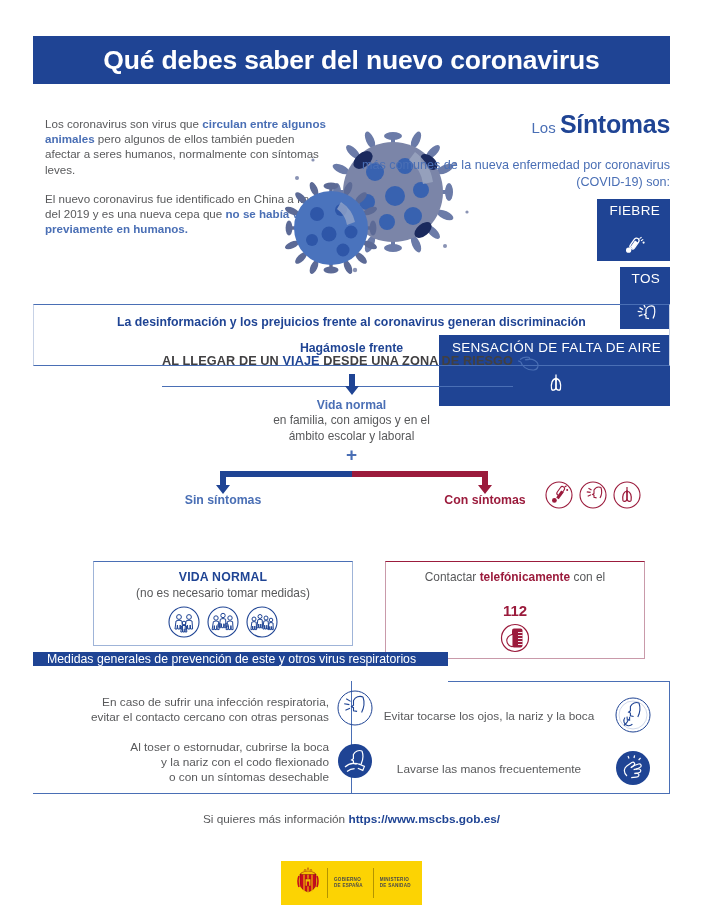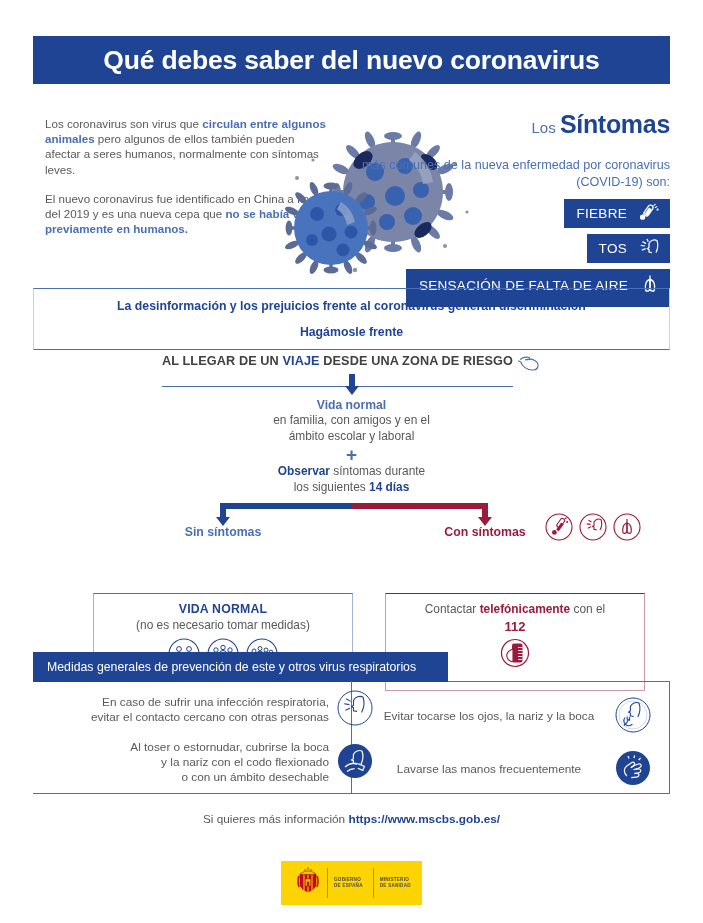--- a/index.html
+++ b/index.html
@@ -34,29 +34,29 @@
   .virus-art { position: absolute; left: 285px; top: 120px; width: 190px; height: 160px; }
 
   
   .symptoms { position: absolute; right: 33px; top: 112px; width: 350px; text-align: right; }
   .sym-head { font-size: 15px; color: #4a6fb5; line-height: 24px; }
   .sym-head b { font-size: 25px; font-weight: bold; color: #1f4494; letter-spacing: -0.3px; }
   .sym-sub { font-size: 12.6px; color: #4a6fb5; line-height: 16.5px; margin-top: 17px; }
   .badges { margin-top: 9px; display: flex; flex-direction: column; align-items: flex-end; gap: 6px; }
   .badge {
     background: #1f4494; color: #fff;
-    display: inline-flex; align-items: center; gap: 11px;
+    display: inline-flex; align-items: center; gap: 18px;
     padding: 4px 10px 4px 12px;
-    font-size: 13.5px; letter-spacing: 0.3px;
+    font-size: 13.5px; letter-spacing: 0.3px; flex-direction: column;
   }
   .badge.b3 { font-size: 13.5px; padding: 5px 9px 11px 13px; }
 
   
   .disinfo {
-    position: absolute; left: 33px; top: 288px; width: 637px; height: 62px;
+    position: absolute; left: 33px; top: 304px; width: 637px; height: 62px;
     border-top: 1.6px solid #4a6fb5; border-bottom: 1.6px solid #4a6fb5;
     border-left: 1px solid #c7d2e6; border-right: 1px solid #c7d2e6;
     display: flex; flex-direction: column; align-items: center; justify-content: center; gap: 12px;
   }
   .disinfo div { color: #1f4494; font-weight: bold; font-size: 12.3px; }
 
   
   .flow { position: absolute; left: 0; top: 352px; width: 703px; }
   .flow-title {
     text-align: center; font-size: 12.7px; font-weight: bold; color: #414042;
@@ -97,27 +97,27 @@
   .box-blue .t2 { color: #58595b; font-size: 11.9px; margin-top: 2px; }
   .box-blue .icons { display: flex; gap: 7px; margin-top: 6px; }
 
   .box-red {
     position: absolute; left: 385px; top: 96px; width: 260px; height: 98px;
     border: 1px solid #c99aaa; border-top: 1.8px solid #9b1b3c;
     display: flex; flex-direction: column; align-items: center; padding-top: 8px;
   }
   .box-red .t1 { color: #58595b; font-size: 11.9px; }
   .box-red .t1 b { color: #9b1b3c; }
-  .box-red .t2 { color: #9b1b3c; font-weight: bold; font-size: 13px; margin-top: 3px; }
+  .box-red .t2 { color: #9b1b3c; font-weight: bold; font-size: 15px; margin-top: 18px; }
   .box-red .icons { margin-top: 3px; }
 
   
   .prev { position: absolute; left: 33px; top: 652px; width: 637px; height: 142px; }
   .prev-head {
-    position: absolute; left: 0; top: 0; width: 415px; height: 30px;
+    position: absolute; left: 0; top: 0; width: 415px; height: 14px;
     background: #1f4494; color: #fff; font-size: 12.3px;
     display: flex; align-items: center; padding-left: 14px;
   }
   .prev-frame {
     position: absolute; left: 0; top: 29px; width: 637px; height: 113px;
     border-right: 1.3px solid #4a6fb5; border-bottom: 1.3px solid #4a6fb5;
     border-top: 1.3px solid #4a6fb5;
     clip-path: polygon(415px 0, 637px 0, 637px 113px, 0 113px, 0 112px, 415px 112px);
   }
   .prev-divider { position: absolute; left: 318px; top: 29px; width: 1.3px; height: 113px; background: #4a6fb5; }
@@ -354,24 +354,20 @@
     <svg class="arrow-down" width="20" height="22" viewBox="0 0 20 22">
       <path d="M 7,0 h 6 v 12 h 4 l -7,9 l -7,-9 h 4 z" fill="#1f4494"></path>
     </svg>
 
     <div class="vida-normal">Vida normal</div>
     <div class="vida-sub">
       <span>en familia, con amigos y en el</span><br>
       <span>ámbito escolar y laboral</span>
     </div>
     <div class="plus">+</div>
-    <div class="observar">
-      <b>Observar</b><span> síntomas durante</span><br>
-      <span>los siguientes </span><b>14 días</b>
-    </div>
 
     <div class="branch-wrap">
 
       <svg class="conn" style="left:0; top:0;" width="703" height="40">
         <path d="M 223,9 H 352" stroke="#1f4494" stroke-width="6" fill="none"></path>
         <path d="M 352,9 H 485" stroke="#9b1b3c" stroke-width="6" fill="none"></path>
         <path d="M 223,6 v 8" stroke="#1f4494" stroke-width="6"></path>
         <path d="M 485,6 v 8" stroke="#9b1b3c" stroke-width="6"></path>
         <path d="M 220,12 h 6 v 8 h 4 l -7,9 l -7,-9 h 4 z" fill="#1f4494"></path>
         <path d="M 482,12 h 6 v 8 h 4 l -7,9 l -7,-9 h 4 z" fill="#9b1b3c"></path>
@@ -532,21 +528,21 @@
           </g>
           <circle cx="18" cy="18" r="14" fill="none" stroke="#1f4494" stroke-width="0.6" opacity="0.35"></circle>
         </svg>
       </span>
     </div>
 
     <div class="prev-row" style="left:50px; top:88px; width:290px; justify-content:flex-end;">
       <div class="prev-text" style="text-align:right;">
         <span>Al toser o estornudar, cubrirse la boca</span><br>
         <span>y la nariz con el codo flexionado</span><br>
-        <span>o con un ámbito desechable</span>
+        <span>o con un síntomas desechable</span>
       </div>
       <span style="margin-left:8px;">
         <svg width="36" height="36" viewBox="0 0 36 36">
           <circle cx="18" cy="18" r="17" fill="#1f4494"></circle>
           <g stroke="#ffffff" stroke-width="1.2" fill="none">
             <path d="M 25,8 a 7,7.5 0 0,0 -8.6,3.4 l 0,4.2 l -1.8,1.4 l 1.8,0.9 l 0,2.6 l 3.2,0.6"></path>
             <path d="M 25,8 q 2.4,7 -1.2,13.6"></path>
             <path d="M 8,24 q 3.6,-3.4 8.4,-3.6 q 4.4,-0.2 7,1.4"></path>
             <path d="M 10,28.5 q 3.4,-2.6 7.6,-2.8"></path>
             <path d="M 22,21 l 5.4,2.4 l -1.6,4 l -5,-2.2"></path>

